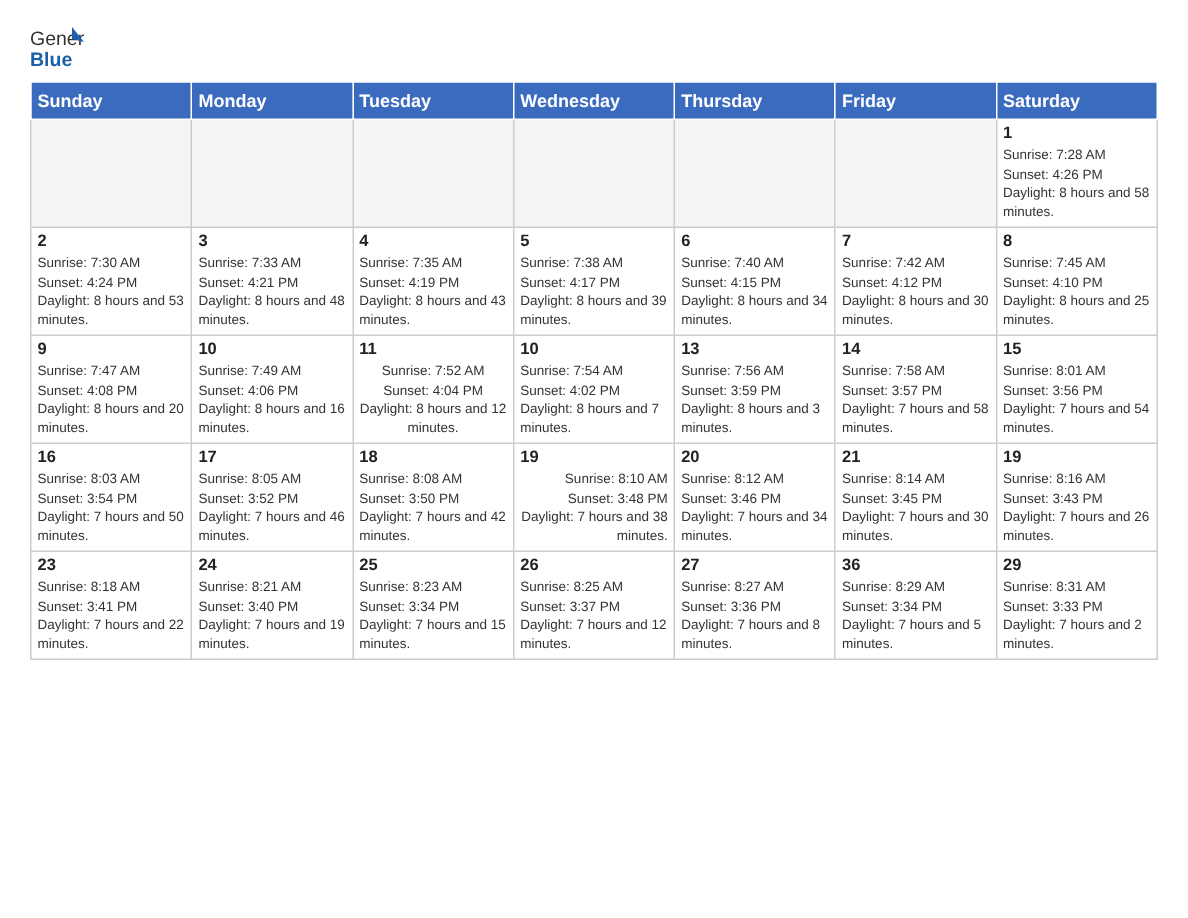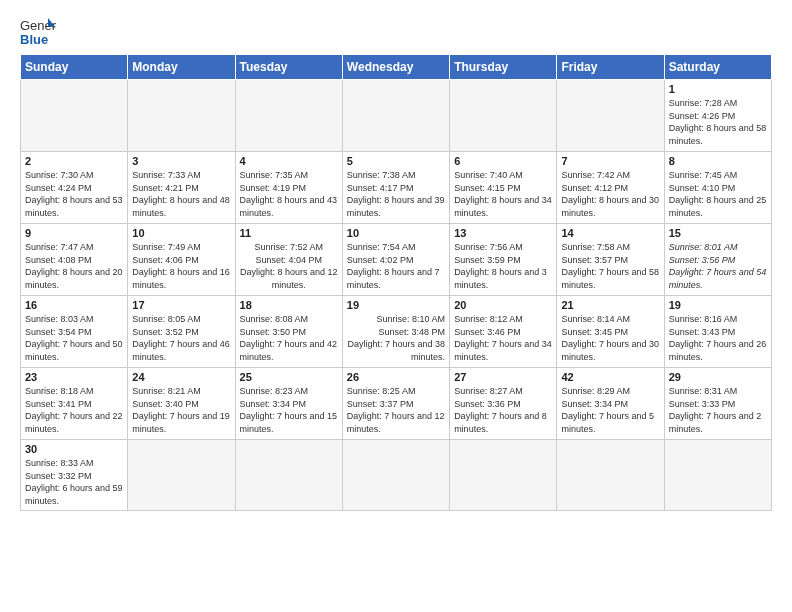--- a/index.html
+++ b/index.html
@@ -205,21 +205,21 @@
 Daylight: 8 hours and 3 minutes.</div>
           </td>
           <td>
             <span class="day-num">14</span>
             <div class="cell-info" style="white-space: pre-line;">Sunrise: 7:58 AM
 Sunset: 3:57 PM
 Daylight: 7 hours and 58 minutes.</div>
           </td>
           <td>
             <span class="day-num">15</span>
-            <div class="cell-info" style="white-space: pre-line; font-style: italic;">Sunrise: 8:01 AM
+            <div class="cell-info" style="white-space: pre-line;">Sunrise: 8:01 AM
 Sunset: 3:56 PM
 Daylight: 7 hours and 54 minutes.</div>
           </td>
         </tr>
         <tr>
           <td>
             <span class="day-num">16</span>
             <div class="cell-info" style="white-space: pre-line;">Sunrise: 8:03 AM
 Sunset: 3:54 PM
 Daylight: 7 hours and 50 minutes.</div>
@@ -286,41 +286,27 @@
 Sunset: 3:37 PM
 Daylight: 7 hours and 12 minutes.</div>
           </td>
           <td>
             <span class="day-num">27</span>
             <div class="cell-info" style="white-space: pre-line;">Sunrise: 8:27 AM
 Sunset: 3:36 PM
 Daylight: 7 hours and 8 minutes.</div>
           </td>
           <td>
-            <span class="day-num">42</span>
+            <span class="day-num">36</span>
             <div class="cell-info" style="white-space: pre-line;">Sunrise: 8:29 AM
 Sunset: 3:34 PM
 Daylight: 7 hours and 5 minutes.</div>
           </td>
           <td>
             <span class="day-num">29</span>
             <div class="cell-info" style="white-space: pre-line;">Sunrise: 8:31 AM
 Sunset: 3:33 PM
 Daylight: 7 hours and 2 minutes.</div>
           </td>
-        </tr>
-        <tr>
-          <td class="last-row">
-            <span class="day-num">30</span>
-            <div class="cell-info" style="white-space: pre-line;">Sunrise: 8:33 AM
-Sunset: 3:32 PM
-Daylight: 6 hours and 59 minutes.</div>
-          </td>
-          <td class="empty-cell last-row"></td>
-          <td class="empty-cell last-row"></td>
-          <td class="empty-cell last-row"></td>
-          <td class="empty-cell last-row"></td>
-          <td class="empty-cell last-row"></td>
-          <td class="empty-cell last-row"></td>
         </tr>
       </tbody>
   </table>
 </div>
 
 </body></html>

